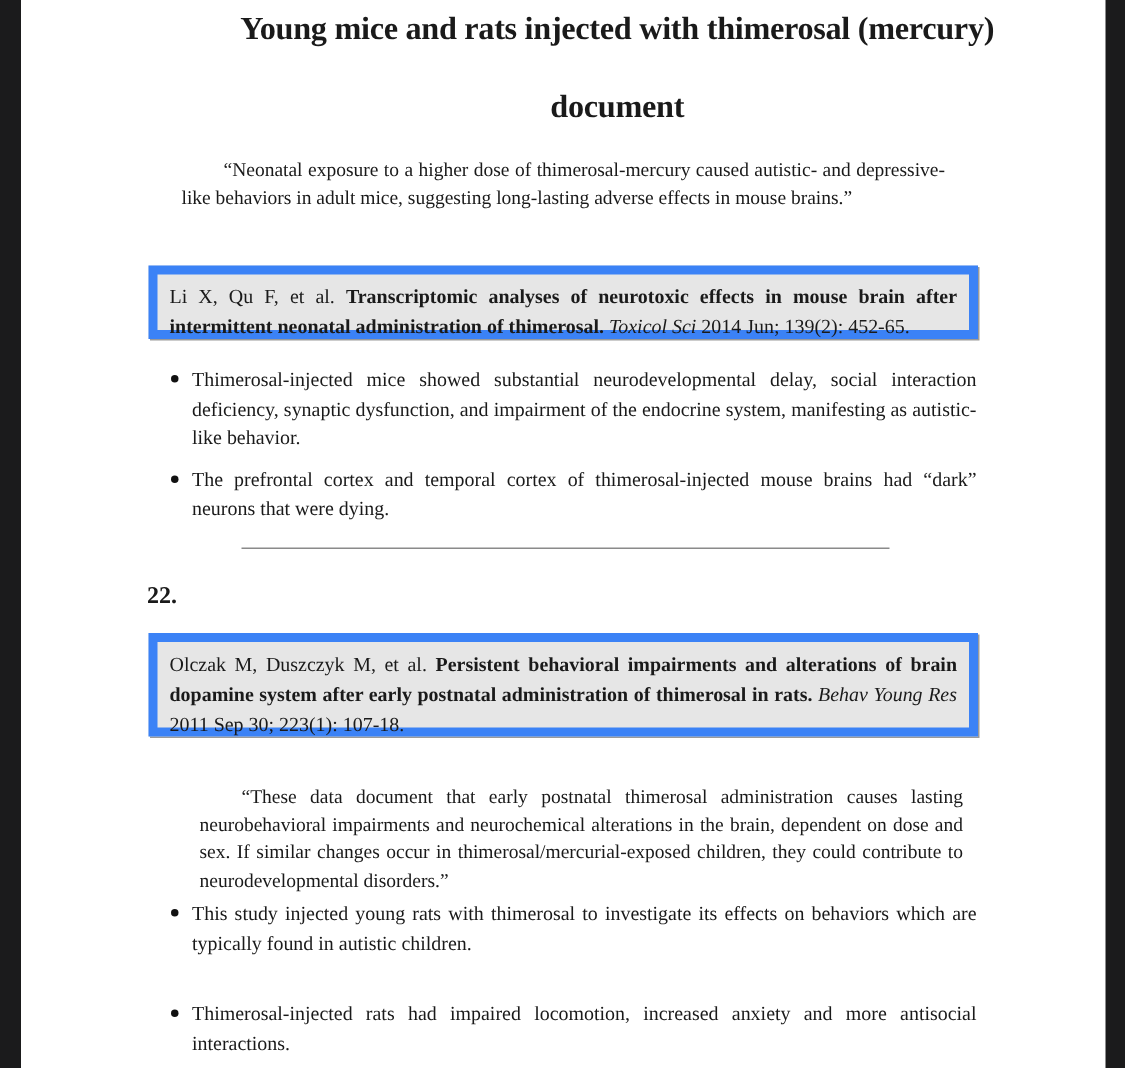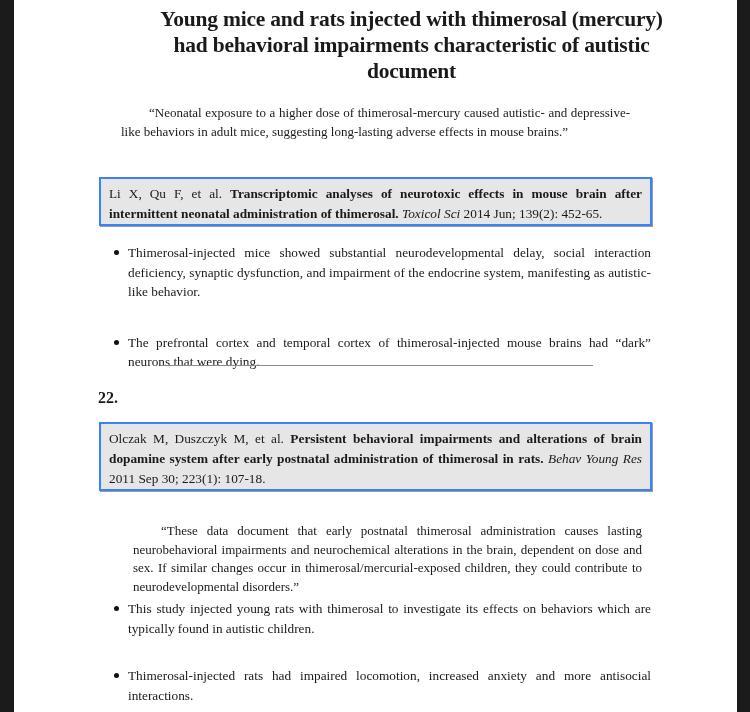--- a/index.html
+++ b/index.html
@@ -2,52 +2,52 @@
 <html><head>
 <meta charset="utf-8">
 <style>
   html, body { margin:0; padding:0; }
   body { width:750px; height:712px; background:#1b1b1c; overflow:hidden; position:relative; }
   .page { position:absolute; left:14px; top:0; width:723px; height:712px; background:#ffffff; }
   .serif { font-family:"Liberation Serif", "DejaVu Serif", serif; color:#1a1a1a; }
   .title { position:absolute; left:0; top:6px; width:723px; text-align:center; font-weight:bold;
            font-size:21.5px; line-height:26px; letter-spacing:-0.2px; }
   .quote { position:absolute; font-size:13px; line-height:18.5px; text-align:justify; text-indent:28px; }
-  .ref { position:absolute; background:#e6e6e6; border:2px solid #3b82f6; box-shadow:1px 1px 0 #9a9a9a;
+  .ref { position:absolute; background:#e6e6e6; border:6px solid #3b82f6; box-shadow:1px 1px 0 #9a9a9a;
          font-size:13.3px; line-height:20px; padding:5px 8px 5px 8px; text-align:justify; box-sizing:border-box; }
   .ref b { font-weight:bold; }
   .ref i { font-style:italic; }
   .bullets { position:absolute; list-style:none; margin:0; padding:0; }
   .bullets li { position:relative; padding-left:14px; font-size:13.3px; line-height:19.5px; text-align:justify; }
   .bullets li .dot { position:absolute; left:0; top:7px; width:5px; height:5px; border-radius:50%; background:#111; }
   .divider { position:absolute; left:147px; top:365px; width:432px; height:0; border-top:1px solid #8a8a8a; }
   .num { position:absolute; left:84px; top:389px; font-weight:bold; font-size:16px; }
 </style>
 </head>
 <body>
 
 <div class="page serif">
 
   <h1 class="title serif" style="margin:0;padding-left:36px;">
     <span>Young mice and rats injected with thimerosal (mercury)</span><br>
-    <span>had behavioral impairments characteristic of autistic</span><br>
+    <br>
     <span>document</span>
   </h1>
 
   <p class="quote serif" style="left:107px; top:104px; width:509px; margin:0;">“Neonatal exposure to a higher dose of thimerosal-mercury caused autistic- and depressive-like behaviors in adult mice, suggesting long-lasting adverse effects in mouse brains.”</p>
 
   <div class="ref serif" style="left:85px; top:177px; width:553px; height:49px;">
     <span>Li X, Qu F, et al.</span>
     <b>Transcriptomic analyses of neurotoxic effects in mouse brain after intermittent neonatal administration of thimerosal.</b>
     <i>Toxicol Sci</i>
     <span>2014 Jun; 139(2): 452-65.</span>
   </div>
 
   <ul class="bullets serif" style="left:100px; top:243px; width:537px;">
-    <li style="margin-bottom:31px;">
+    <li style="margin-bottom:8px;">
       <span class="dot"></span>
       <span>Thimerosal-injected mice showed substantial neurodevelopmental delay, social interaction deficiency, synaptic dysfunction, and impairment of the endocrine system, manifesting as autistic-like behavior.</span>
     </li>
     <li>
       <span class="dot"></span>
       <span>The prefrontal cortex and temporal cortex of thimerosal-injected mouse brains had “dark” neurons that were dying.</span>
     </li>
   </ul>
 
   <div class="divider"></div>

